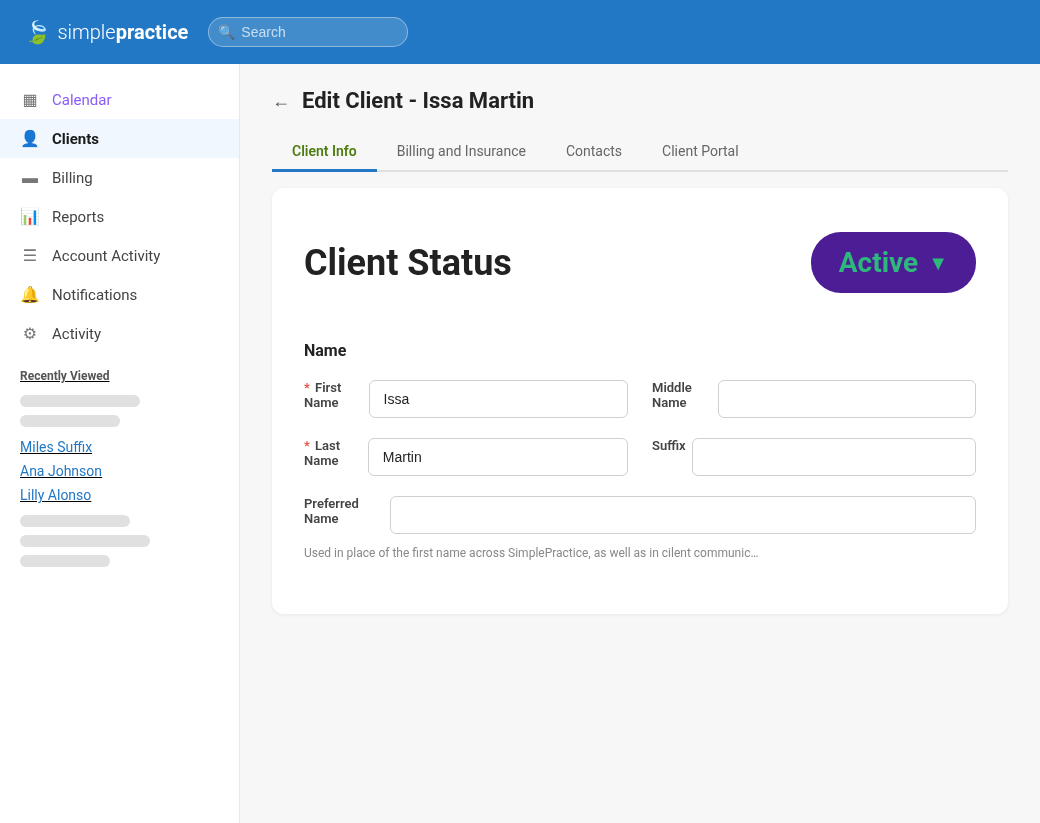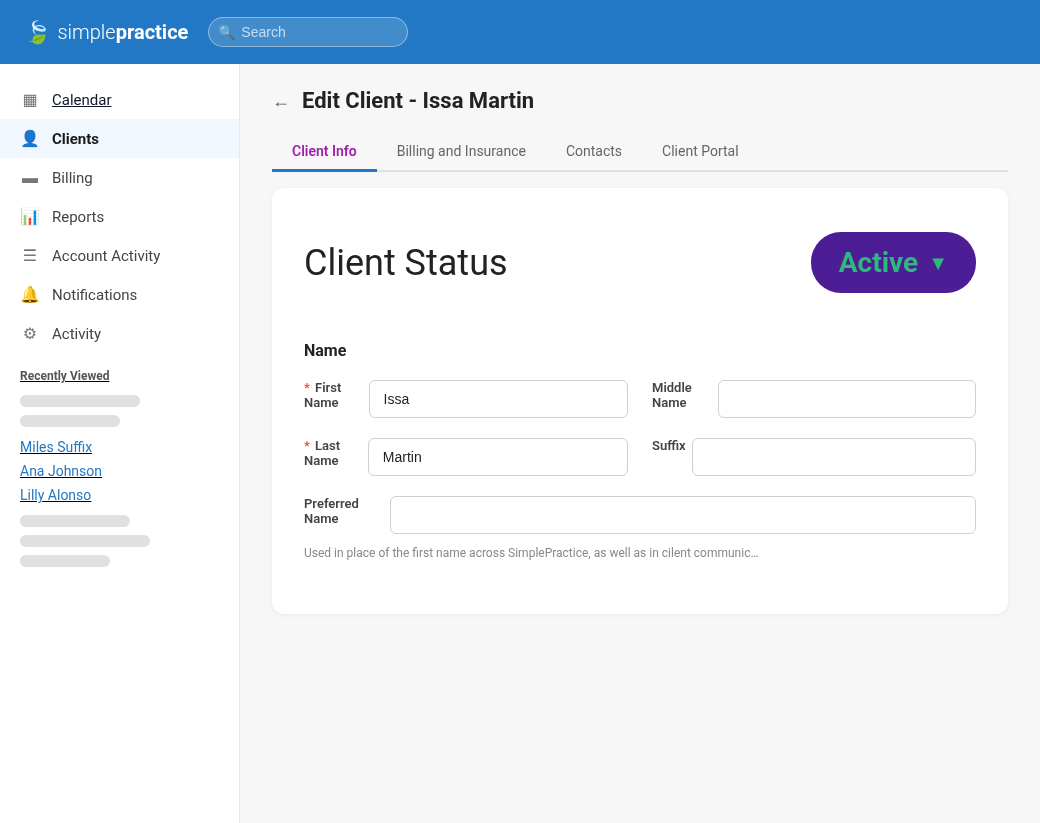--- a/index.html
+++ b/index.html
@@ -97,21 +97,21 @@
       color: #1a1a1a;
       font-weight: 700;
     }
     .nav-item.active .nav-icon { color: #2278c4; }
     .nav-item .nav-icon {
       font-size: 16px;
       color: #777;
       width: 20px;
       text-align: center;
     }
-    .nav-item.calendar-item .nav-label { color: #0f172a; text-decoration: underline; }
+    .nav-item.calendar-item .nav-label { color: #8b5cf6; }
     .recently-viewed {
       padding: 16px 20px 8px;
       text-decoration: underline;
     }
     .recently-viewed-title {
       font-size: 12px;
       font-weight: 700;
       color: #555;
       margin-bottom: 12px;
       text-transform: none;
@@ -166,21 +166,21 @@
     }
     .tab {
       padding: 10px 20px;
       font-size: 14px;
       color: #666;
       cursor: pointer;
       border-bottom: 3px solid transparent;
       margin-bottom: -2px;
     }
     .tab.active {
-      color: #a21caf;
+      color: #4d7c0f;
       border-bottom: 3px solid #2278c4;
       font-weight: 600;
     }
 
     
     .card {
       background: white;
       border-radius: 12px;
       padding: 28px 32px;
       margin-top: 16px;
@@ -191,21 +191,21 @@
     .status-section {
       display: flex;
       align-items: center;
       justify-content: space-between;
       margin-bottom: 32px;
       padding: 16px 0;
       position: relative;
     }
     .client-status-label {
       font-size: 36px;
-      font-weight: 400;
+      font-weight: 700;
       color: #222;
     }
     .status-badge {
       background: #4c1d95;
       border-radius: 30px;
       padding: 14px 28px;
       display: flex;
       align-items: center;
       gap: 10px;
       cursor: pointer;

